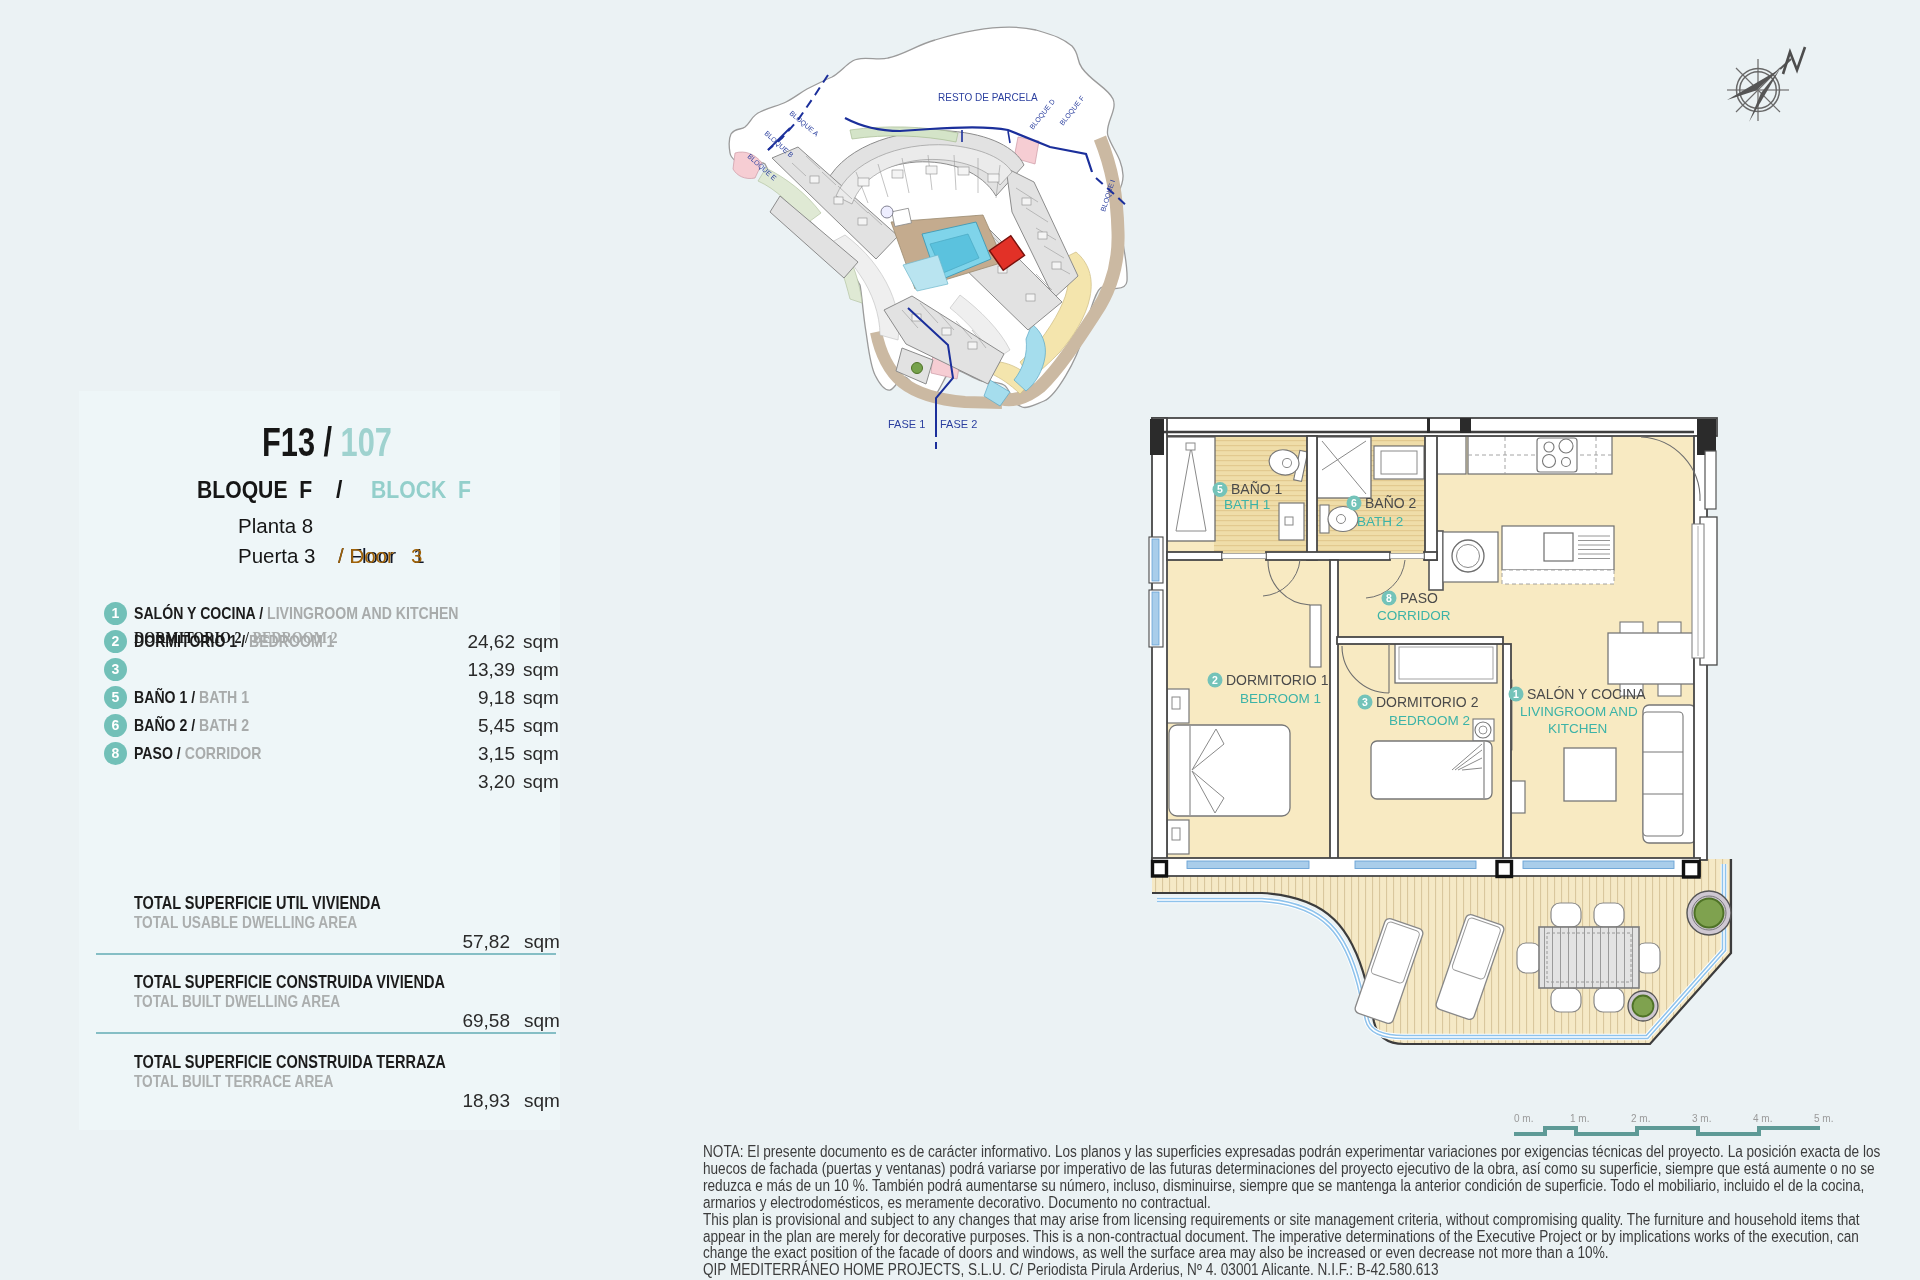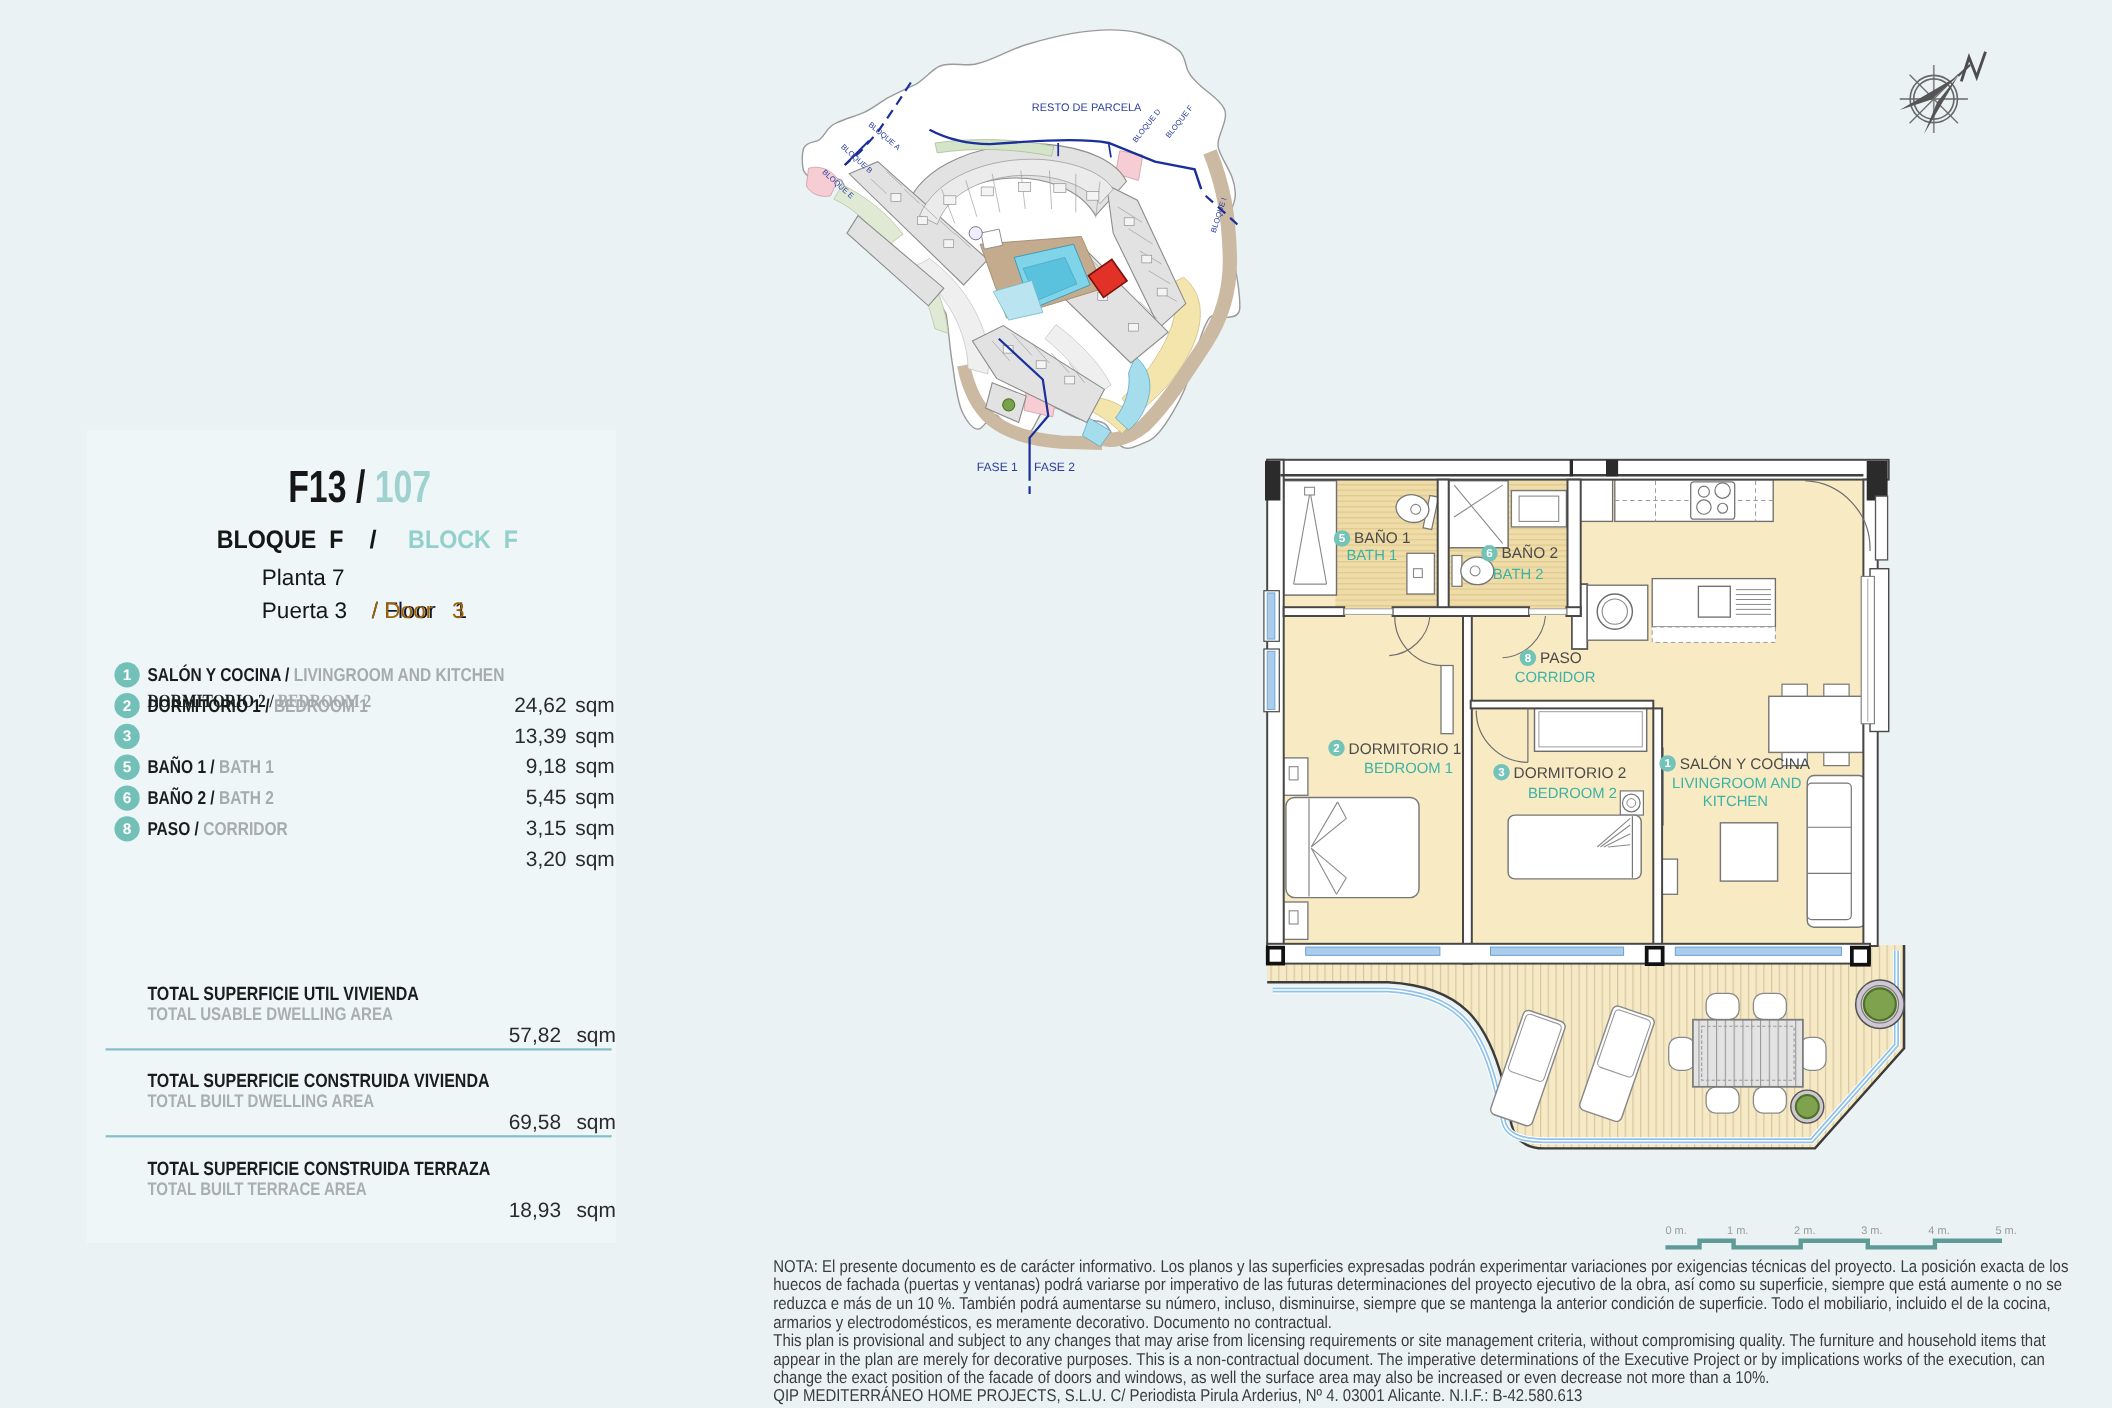--- a/index.html
+++ b/index.html
@@ -23,21 +23,21 @@
   .notes{font-size:15.6px;color:#3c3c3c;line-height:16.9px;white-space:nowrap;transform:scaleX(0.872);transform-origin:left top;}
 </style>
 </head>
 <body>
 <div class="abs panel"></div>
 
 <div class="abs" style="left:262px;top:419px;"><span class="cond hdr1" style="transform:scaleX(0.75);"><span class="blk">F13 / </span><span class="teal">107</span></span></div>
 <div class="abs" style="left:197px;top:477px;"><span class="cond hdr2" style="transform:scaleX(0.92);"><span class="blk">BLOQUE&nbsp;&nbsp;F</span></span></div>
 <div class="abs hdr2 blk" style="left:336px;top:477px;">/</div>
 <div class="abs" style="left:371px;top:477px;"><span class="cond hdr2" style="transform:scaleX(0.92);"><span style="color:#93cfcb;">BLOCK&nbsp;&nbsp;F</span></span></div>
-<div class="abs hdr3 blk" style="left:238px;top:514px;">Planta 7</div>
+<div class="abs hdr3 blk" style="left:238px;top:514px;">Planta 8</div>
 <div class="abs hdr3" style="left:338px;top:544px;color:#0f172a;">/ Floor&nbsp;&nbsp;&nbsp;1</div>
 <div class="abs hdr3 blk" style="left:238px;top:544px;">Puerta 3</div>
 <div class="abs hdr3" style="left:338px;top:544px;color:#a16207;">/ Door&nbsp;&nbsp;&nbsp;3</div>
 
 <div class="abs" style="left:104px;top:602px;"><span class="circ">1</span></div>
 <div class="abs" style="left:134px;top:604px;"><span class="cond rowlbl">SALÓN Y COCINA / <span class="gray">LIVINGROOM AND KITCHEN</span></span></div>
 <div class="abs val" style="left:439px;top:603px;width:76px;text-align:right;">24,62</div>
 <div class="abs val" style="left:523px;top:603px;">sqm</div>
 
 <div class="abs" style="left:104px;top:630px;"><span class="circ">2</span></div>

